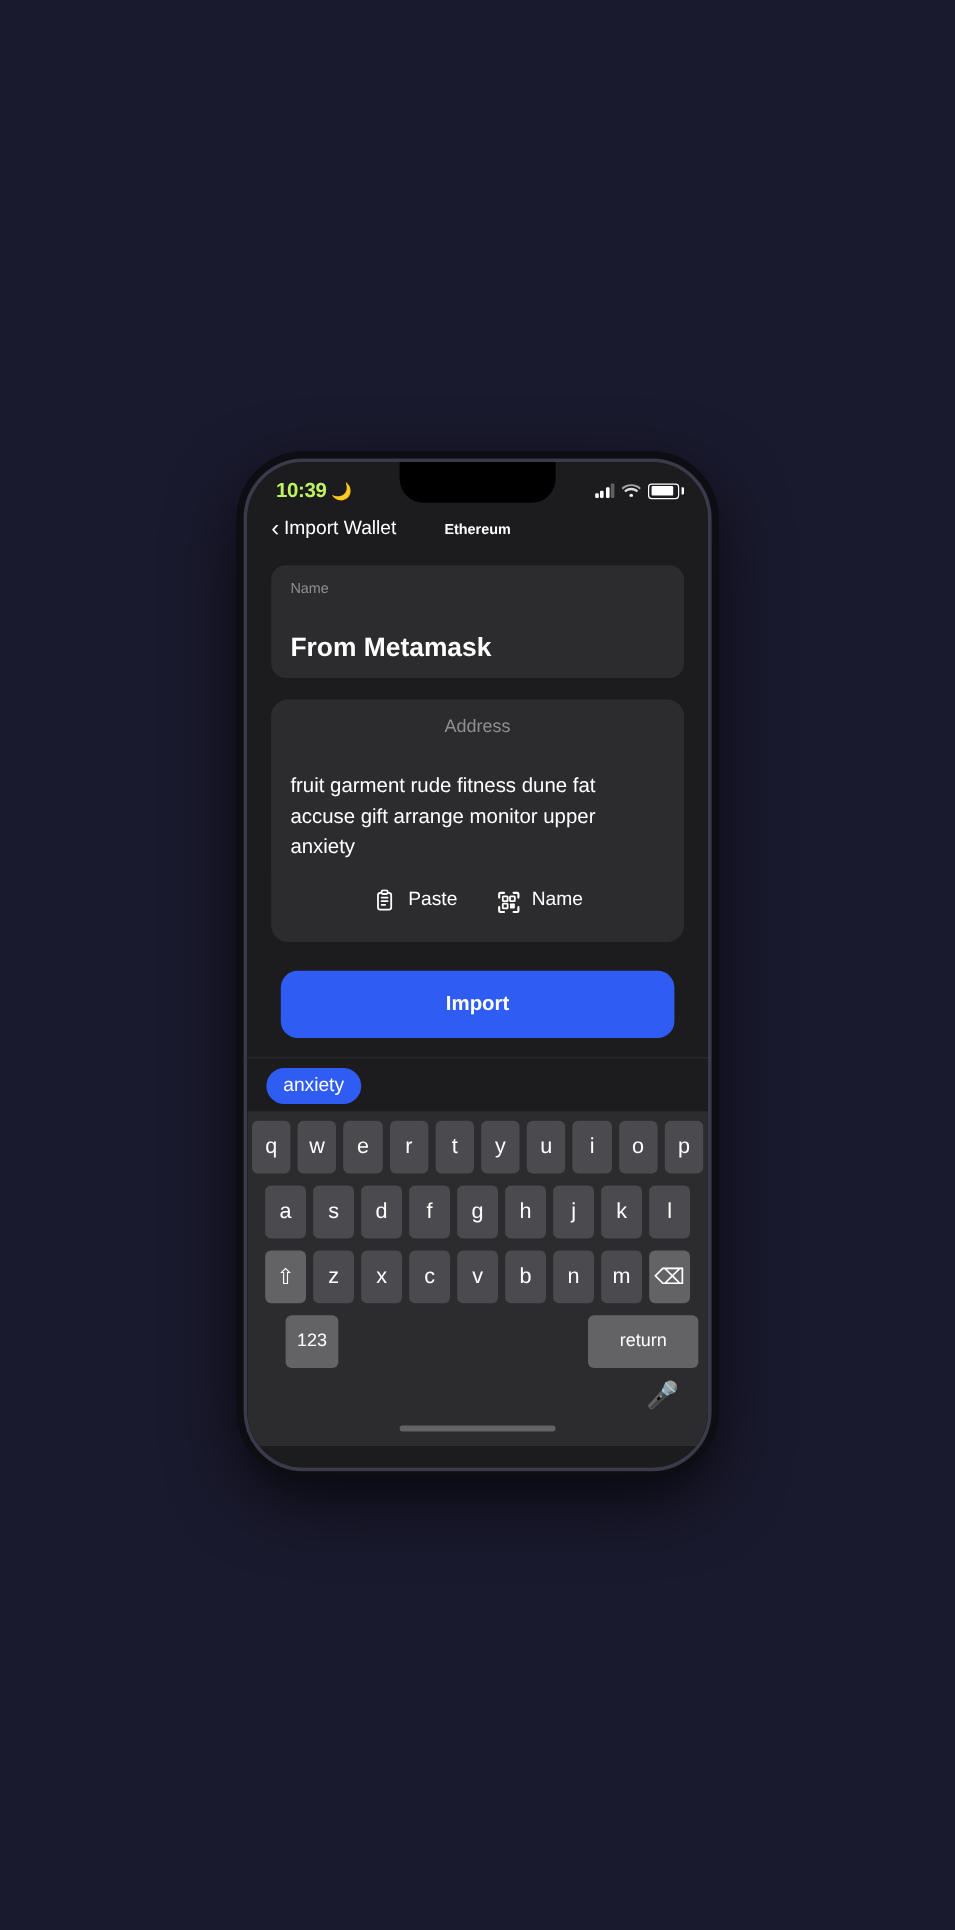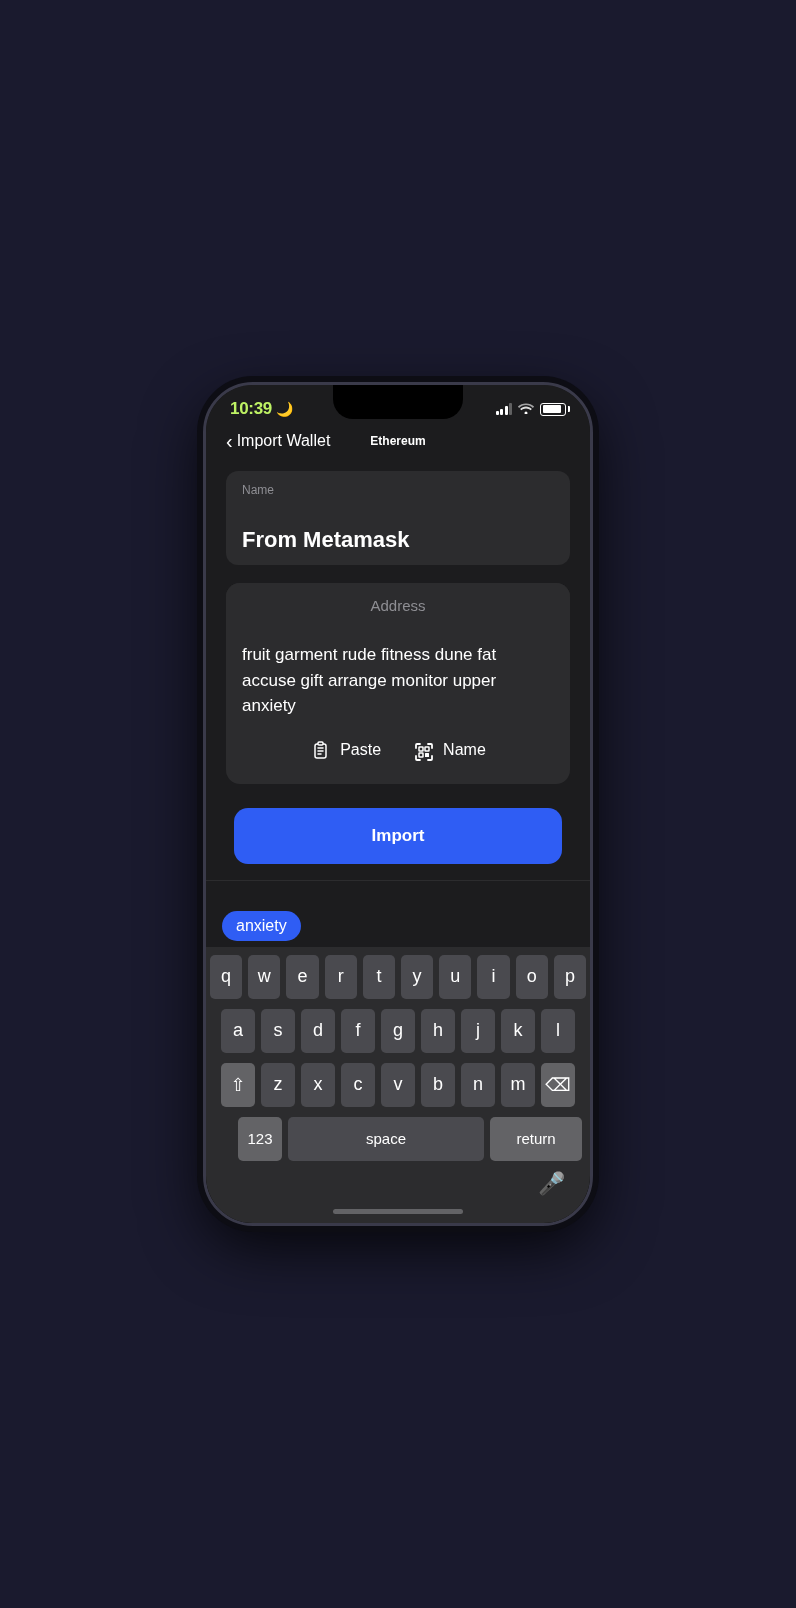--- a/index.html
+++ b/index.html
@@ -291,21 +291,20 @@
     }
 
     .autocomplete-chip {
       display: inline-block;
       background: #2f5df4;
       color: #fff;
       font-size: 16px;
       font-weight: 500;
       padding: 6px 14px;
       border-radius: 20px;
-      margin-top: 22px;
     }
 
     
     .keyboard {
       background: #2c2c2e;
       padding: 8px 4px 4px 4px;
       flex-shrink: 0;
     }
 
     .key-row {
@@ -536,21 +535,20 @@
           <button class="key">b</button>
           <button class="key">n</button>
           <button class="key">m</button>
           <button class="key delete-key">
             <span>⌫</span>
           </button>
         </div>
 
         <div class="key-row-bottom">
           <button class="bottom-row-key key-123">123</button>
-          <button class="bottom-row-key key-space-main" style="flex:1; background:#4a4a4f;">space</button>
           <button class="bottom-row-key key-return">return</button>
         </div>
 
         <div class="mic-row">
           <span class="mic-icon">🎤</span>
         </div>
 
         <div class="home-indicator">
           <div class="home-bar"></div>
         </div>

